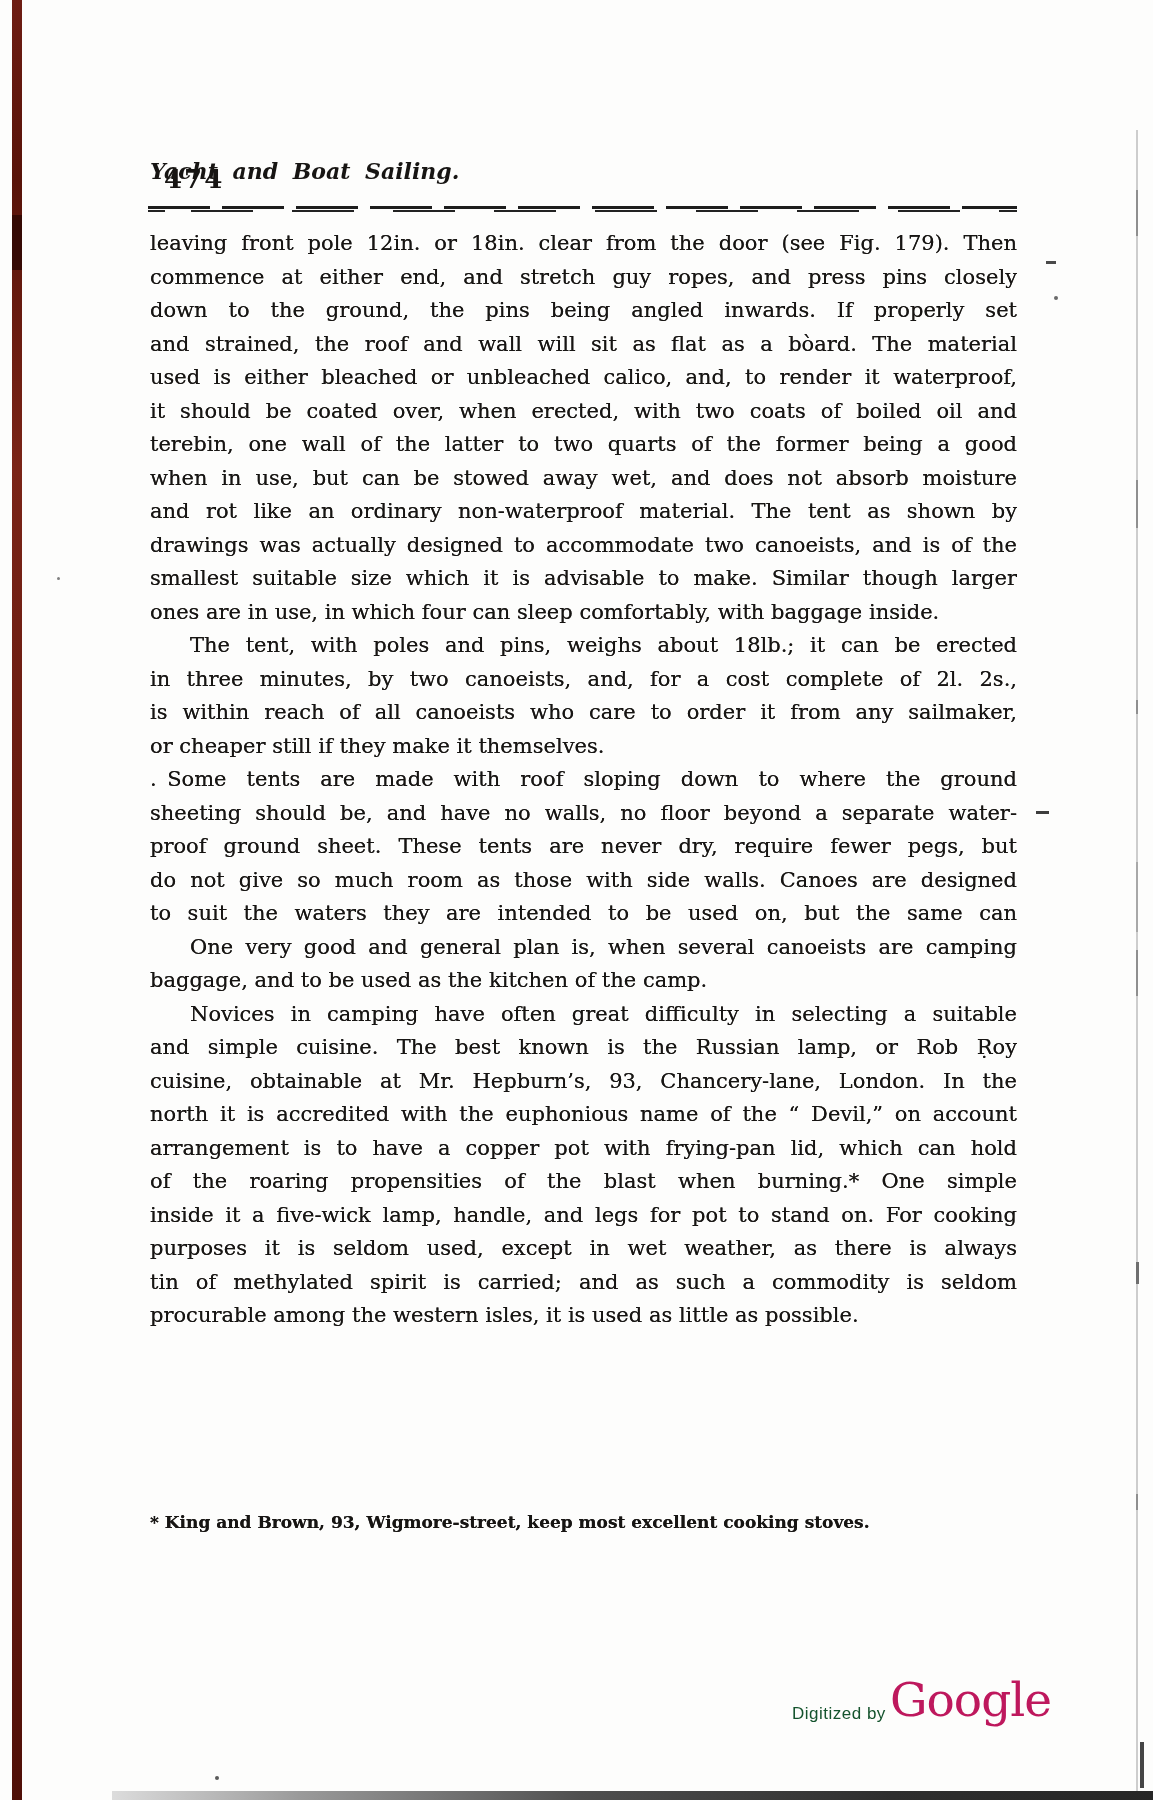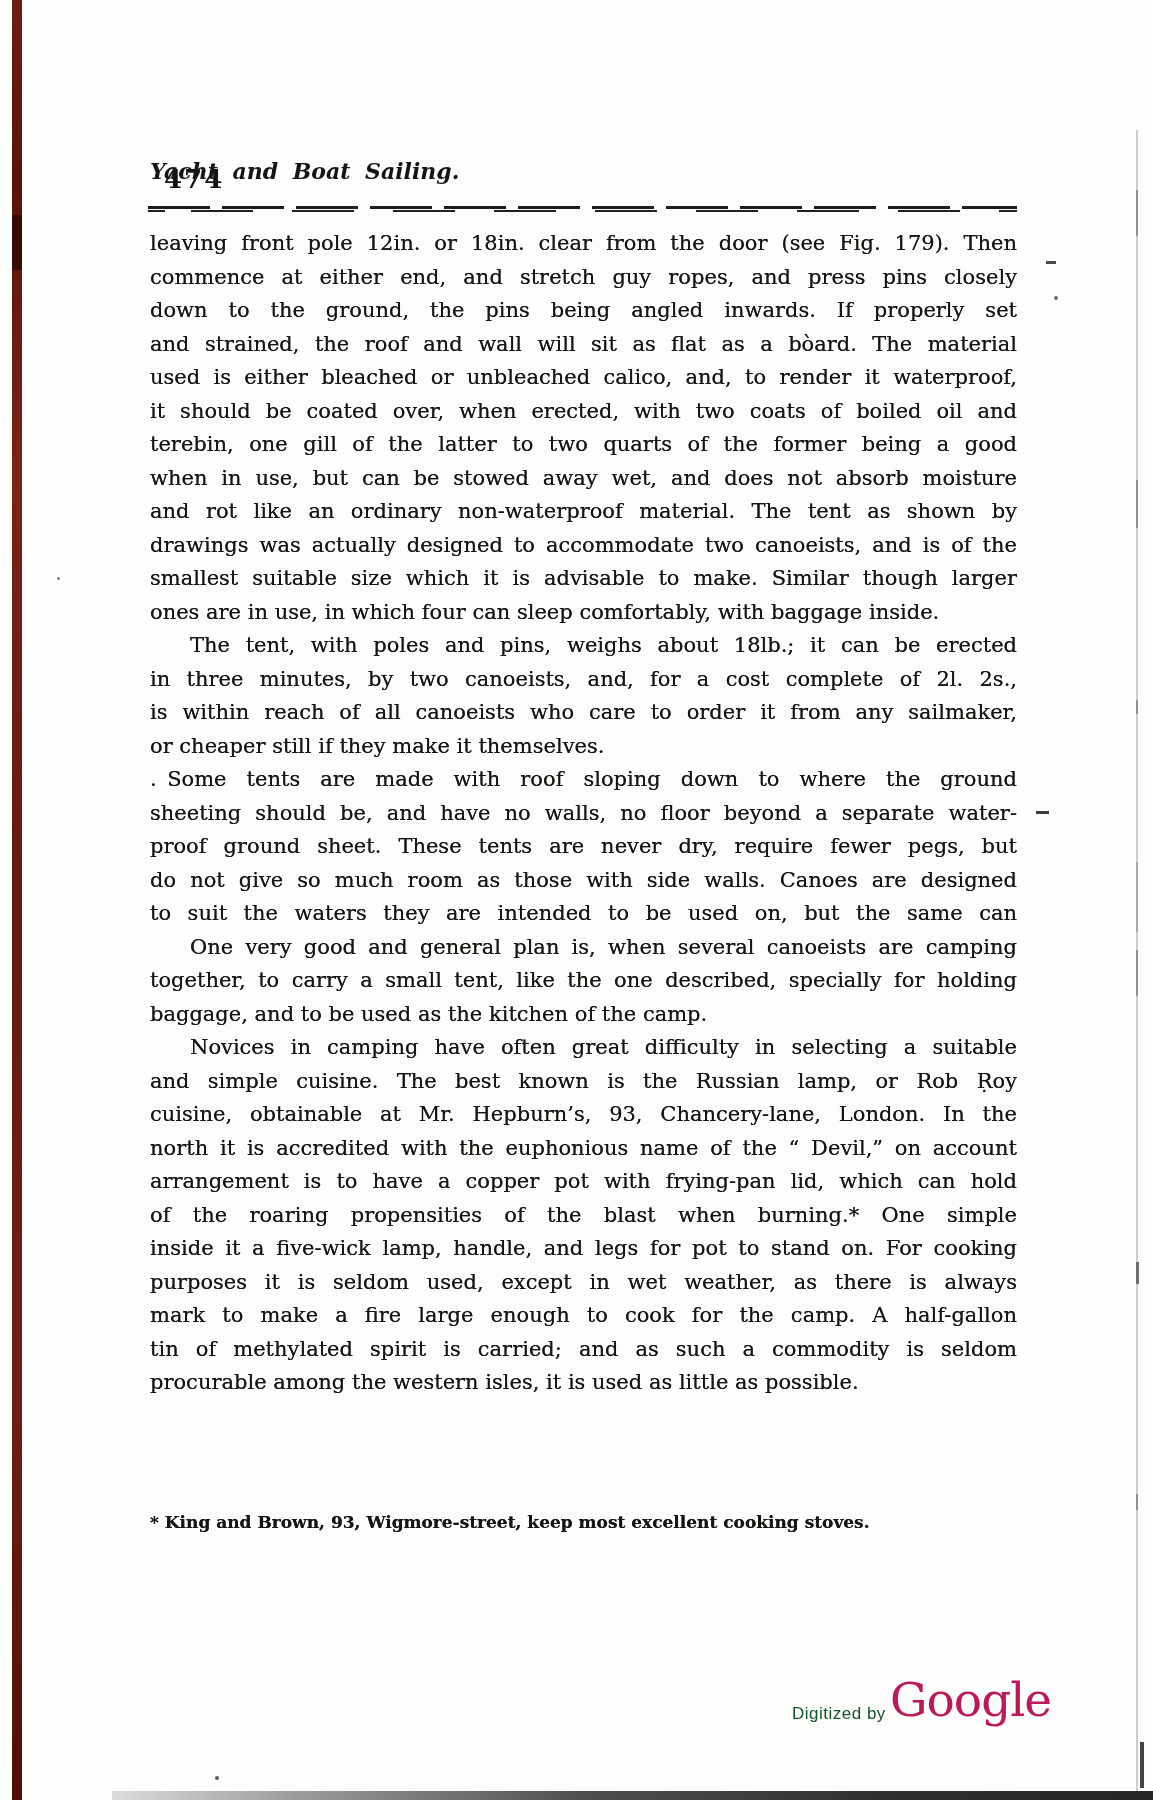--- a/index.html
+++ b/index.html
@@ -83,47 +83,45 @@
   <div class="running-title">Yacht and Boat Sailing.</div>
   <div class="header-rule"></div>
 
   <div class="body-text" id="body-text">
       <div class="line">leaving front pole 12in. or 18in. clear from the door (see Fig. 179).  Then</div>
       <div class="line">commence at either end, and stretch guy ropes, and press pins closely</div>
       <div class="line">down to the ground, the pins being angled inwards.  If properly set</div>
       <div class="line">and strained, the roof and wall will sit as flat as a bòard.  The material</div>
       <div class="line">used is either bleached or unbleached calico, and, to render it waterproof,</div>
       <div class="line">it should be coated over, when erected, with two coats of boiled oil and</div>
-      <div class="line">terebin, one gill of the latter to two quarts of the former being a good</div>
+      <div class="line">terebin, one wall of the latter to two quarts of the former being a good</div>
       <div class="line">when in use, but can be stowed away wet, and does not absorb moisture</div>
       <div class="line">and rot like an ordinary non-waterproof material.  The tent as shown by</div>
       <div class="line">drawings was actually designed to accommodate two canoeists, and is of the</div>
       <div class="line">smallest suitable size which it is advisable to make.  Similar though larger</div>
       <div class="line last">ones are in use, in which four can sleep comfortably, with baggage inside.</div>
       <div class="line ind">The tent, with poles and pins, weighs about 18lb.; it can be erected</div>
       <div class="line">in three minutes, by two canoeists, and, for a cost complete of 2l. 2s.,</div>
       <div class="line">is within reach of all canoeists who care to order it from any sailmaker,</div>
       <div class="line last">or cheaper still if they make it themselves.</div>
       <div class="line">. Some tents are made with roof sloping down to where the ground</div>
       <div class="line">sheeting should be, and have no walls, no floor beyond a separate water-</div>
       <div class="line">proof ground sheet.  These tents are never dry, require fewer pegs, but</div>
       <div class="line">do not give so much room as those with side walls.  Canoes are designed</div>
       <div class="line">to suit the waters they are intended to be used on, but the same can</div>
       <div class="line ind">One very good and general plan is, when several canoeists are camping</div>
-      <div class="line">together, to carry a small tent, like the one described, specially for holding</div>
       <div class="line last">baggage, and to be used as the kitchen of the camp.</div>
       <div class="line ind">Novices in camping have often great difficulty in selecting a suitable</div>
       <div class="line">and simple cuisine.  The best known is the Russian lamp, or Rob Ṛoy</div>
       <div class="line">cuisine, obtainable at Mr. Hepburn’s, 93, Chancery-lane, London.  In the</div>
       <div class="line">north it is accredited with the euphonious name of the “ Devil,” on account</div>
       <div class="line">arrangement is to have a copper pot with frying-pan lid, which can hold</div>
       <div class="line">of the roaring propensities of the blast when burning.*  One simple</div>
       <div class="line">inside it a five-wick lamp, handle, and legs for pot to stand on.  For cooking</div>
       <div class="line">purposes it is seldom used, except in wet weather, as there is always</div>
-      <div class="line">mark to make a fire large enough to cook for the camp.  A half-gallon</div>
       <div class="line">tin of methylated spirit is carried; and as such a commodity is seldom</div>
       <div class="line last">procurable among the western isles, it is used as little as possible.</div>
     </div>
 
   <div class="footnote">* King and Brown, 93, Wigmore-street, keep most excellent cooking stoves.</div>
 
   <div class="digitized">Digitized by</div>
   <div class="glogo">Google</div>
 
   <div class="vline"></div>

